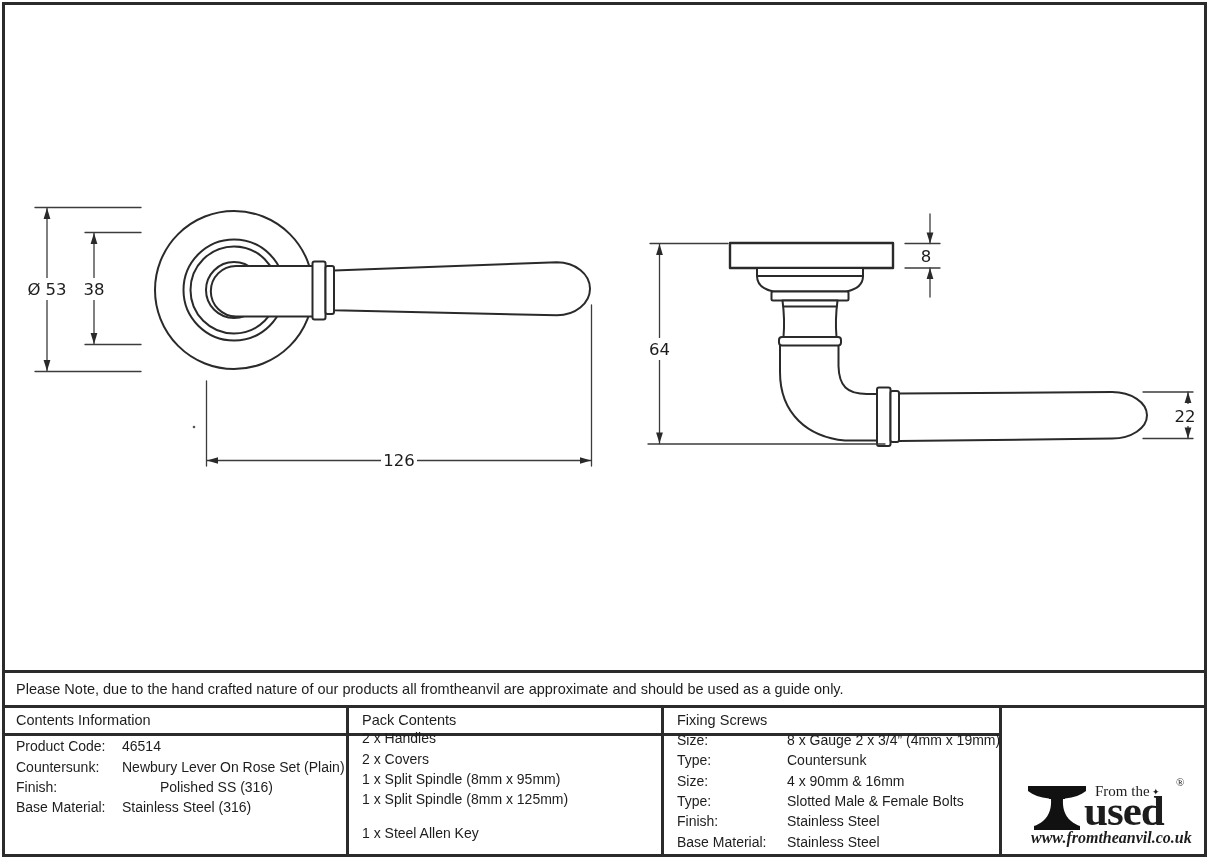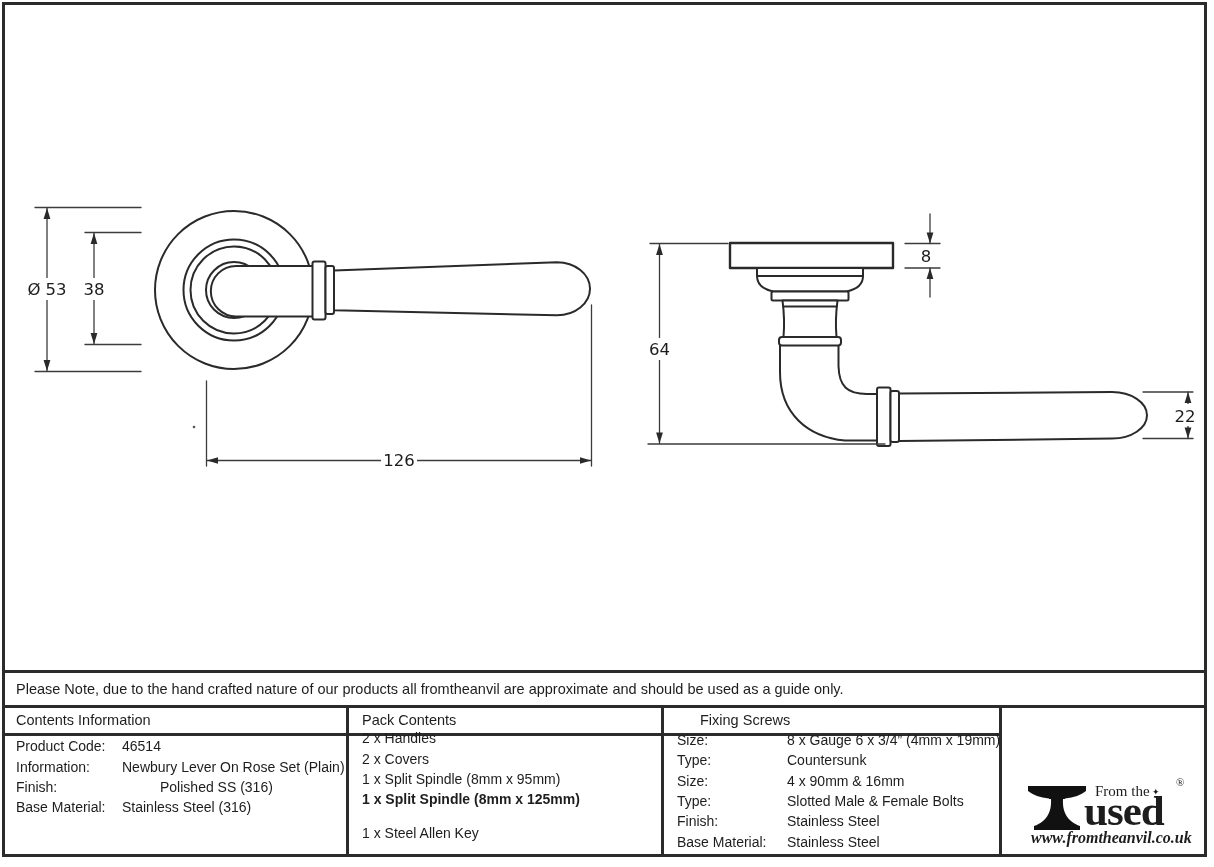--- a/index.html
+++ b/index.html
@@ -129,40 +129,40 @@
   <div class="hline" style="left:2px;top:705px;width:1202px;height:3px;"></div>
   <div class="hline" style="left:2px;top:733px;width:998px;height:2.5px;"></div>
   <div class="vline" style="left:346px;top:705px;width:2.5px;height:149px;"></div>
   <div class="vline" style="left:661px;top:705px;width:2.5px;height:149px;"></div>
   <div class="vline" style="left:999px;top:705px;width:2.5px;height:149px;"></div>
 
   <div class="note-text">Please Note, due to the hand crafted nature of our products all fromtheanvil are approximate and should be used as a guide only.</div>
 
   <div class="th" style="left:16px;top:712px;">Contents Information</div>
   <div class="th" style="left:362px;top:712px;">Pack Contents</div>
-  <div class="th" style="left:700px;top:712px;">Fixing Screws</div>
+  <div class="th" style="left:677px;top:712px;">Fixing Screws</div>
 
   <div class="cell-label" style="left:16px;top:738px;">Product Code:</div>
   <div class="cell-value" style="left:122px;top:738px;">46514</div>
-  <div class="cell-label" style="left:16px;top:758.5px;">Information:</div>
+  <div class="cell-label" style="left:16px;top:758.5px;">Countersunk:</div>
   <div class="cell-value" style="left:122px;top:758.5px;">Newbury Lever On Rose Set (Plain)</div>
   <div class="cell-label" style="left:16px;top:779px;">Finish:</div>
   <div class="cell-value" style="left:132px;top:779px;margin-left:28px;">Polished SS (316)</div>
   <div class="cell-label" style="left:16px;top:799px;">Base Material:</div>
   <div class="cell-value" style="left:122px;top:799px;">Stainless Steel (316)</div>
 
   <div class="cell-value" style="left:362px;top:730px;">2 x Handles</div>
   <div class="cell-value" style="left:362px;top:750.5px;">2 x Covers</div>
   <div class="cell-value" style="left:362px;top:771px;">1 x Split Spindle (8mm x 95mm)</div>
-  <div class="cell-value" style="left:362px;top:791px;font-weight:bold;">1 x Split Spindle (8mm x 125mm)</div>
+  <div class="cell-value" style="left:362px;top:791px;">1 x Split Spindle (8mm x 125mm)</div>
   <div class="cell-value" style="left:362px;top:811.5px;margin-top:13px;">1 x Steel Allen Key</div>
   <div class="cell-value" style="left:362px;top:868px;">12 x Fixing Screws</div>
 
   <div class="cell-label" style="left:677px;top:731.5px;">Size:</div>
-  <div class="cell-value" style="left:787px;top:731.5px;">8 x Gauge 6 x 3/4” (4mm x 19mm)</div>
+  <div class="cell-value" style="left:787px;top:731.5px;">8 x Gauge 2 x 3/4” (4mm x 19mm)</div>
   <div class="cell-label" style="left:677px;top:752px;">Type:</div>
   <div class="cell-value" style="left:787px;top:752px;">Countersunk</div>
   <div class="cell-label" style="left:677px;top:772.5px;">Size:</div>
   <div class="cell-value" style="left:787px;top:772.5px;">4 x 90mm &amp; 16mm</div>
   <div class="cell-label" style="left:677px;top:793px;">Type:</div>
   <div class="cell-value" style="left:787px;top:793px;">Slotted Male &amp; Female Bolts</div>
   <div class="cell-label" style="left:677px;top:813px;">Finish:</div>
   <div class="cell-value" style="left:787px;top:813px;">Stainless Steel</div>
   <div class="cell-label" style="left:677px;top:833.5px;">Base Material:</div>
   <div class="cell-value" style="left:787px;top:833.5px;">Stainless Steel</div>

